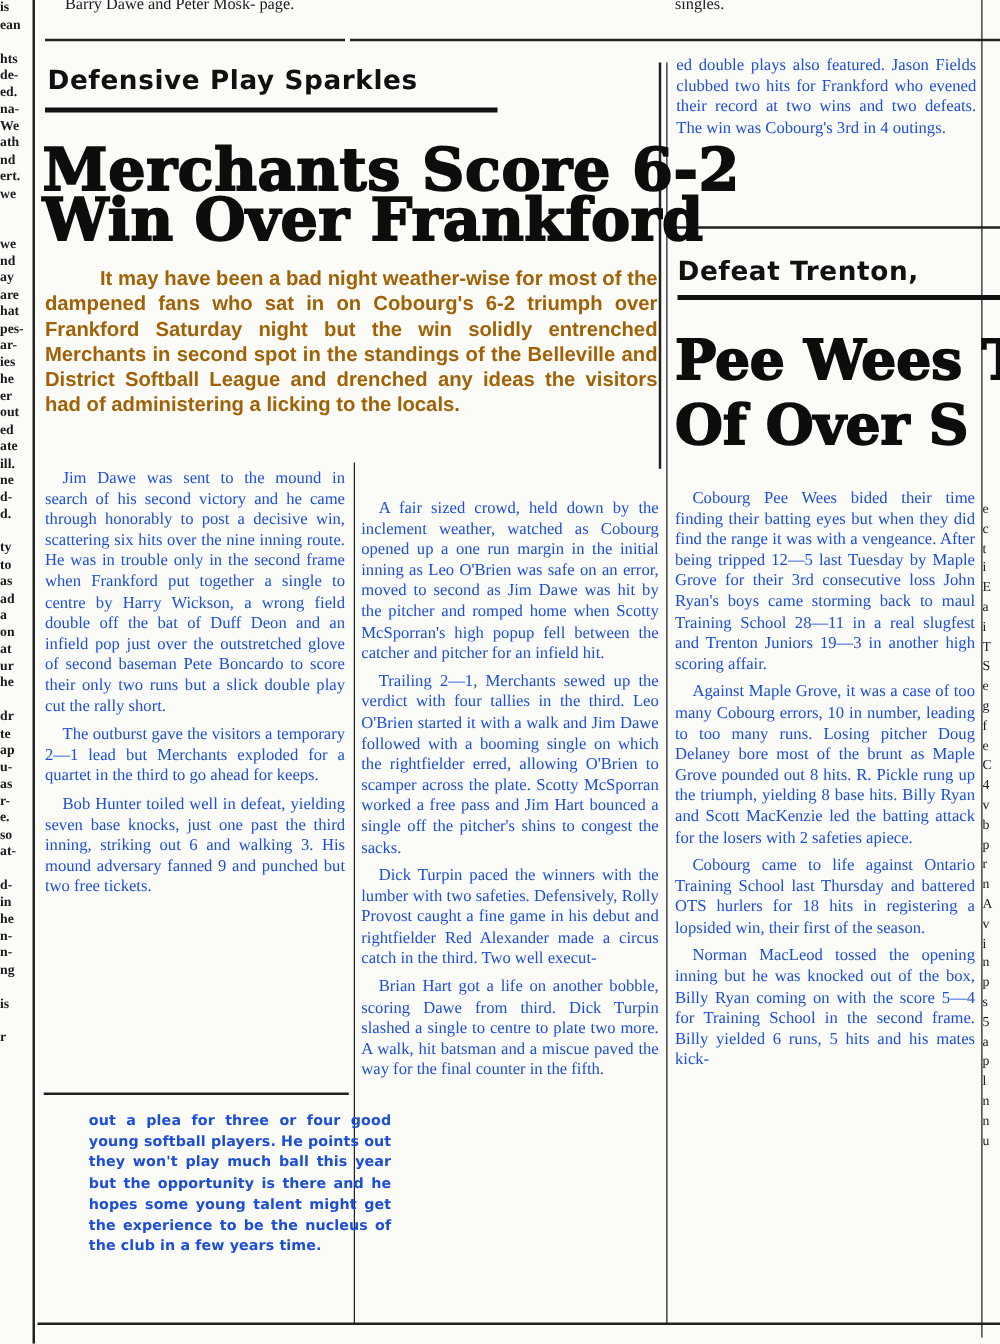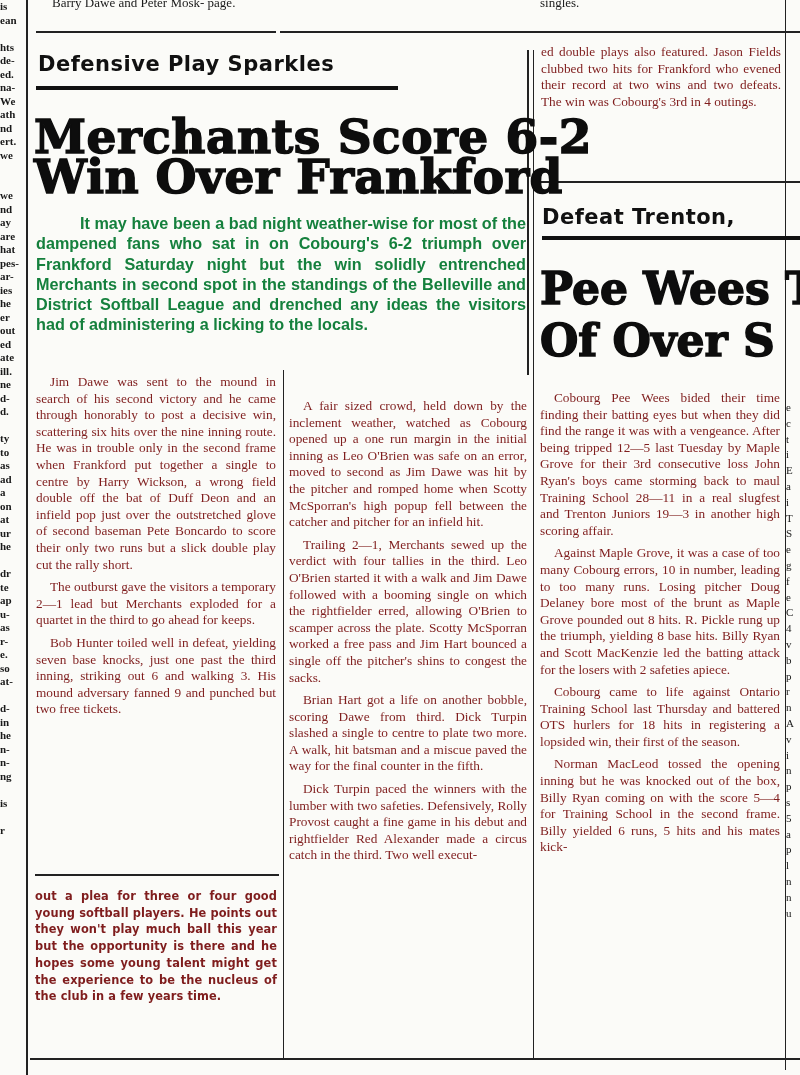--- a/index.html
+++ b/index.html
@@ -13,27 +13,27 @@
   .edge-col div { height: 13.5px; }
   .right-edge { position: absolute; left: 786px; top: 400px; width: 14px; font-family: "Liberation Serif", serif; font-size: 11px; line-height: 15.8px; overflow: hidden; }
 
   .top-line { position: absolute; top: 0; font-family: "Liberation Serif", serif; font-size: 13px; line-height: 14px; top: -4px; }
 
   .kicker { position: absolute; font-family: "DejaVu Sans", sans-serif; font-weight: bold; font-size: 21px; letter-spacing: 0.5px; color: #111; }
   .kicker-rule { position: absolute; height: 4px; background: #111; }
 
   .headline { position: absolute; font-family: "DejaVu Serif", serif; font-weight: 900; font-size: 47px; line-height: 54px; color: #0d0d0d; letter-spacing: -0.5px; white-space: nowrap; -webkit-text-stroke: 1.5px #0d0d0d; }
 
-  .lead { position: absolute; left: 36px; top: 213px; width: 490px; font-family: "Liberation Sans", sans-serif; font-weight: bold; font-size: 16.2px; line-height: 20.3px; text-align: justify; color: #15803d; }
+  .lead { position: absolute; left: 36px; top: 213px; width: 490px; font-family: "Liberation Sans", sans-serif; font-weight: bold; font-size: 16.2px; line-height: 20.3px; text-align: justify; color: #a16207; }
   .lead .indent { display: inline-block; width: 44px; }
 
-  .col { position: absolute; font-family: "Liberation Serif", serif; font-size: 13.3px; line-height: 16.6px; text-align: justify; color: #7f1d1d; hyphens: none; }
+  .col { position: absolute; font-family: "Liberation Serif", serif; font-size: 13.3px; line-height: 16.6px; text-align: justify; color: #1d4ed8; hyphens: none; }
   .col p { text-indent: 14px; }
   .col p + p { margin-top: 6px; }
-  .col.bold { font-family: "DejaVu Sans", sans-serif; font-weight: bold; font-size: 11.4px; line-height: 16.7px; letter-spacing: 0.1px; }
+  .col.bold { font-family: "DejaVu Sans", sans-serif; font-weight: bold; font-size: 11.4px; line-height: 16.7px; letter-spacing: 0.1px; margin-left: 36px; }
   .col.bold p { text-indent: 0; }
 
   .pw-headline { position: absolute; font-family: "DejaVu Serif", serif; font-weight: 900; font-size: 44px; line-height: 52px; color: #0d0d0d; white-space: nowrap; -webkit-text-stroke: 1.5px #0d0d0d; overflow: hidden; }
 </style>
 </head>
 <body>
 
 <div class="top-line" style="left:52px;">Barry Dawe and Peter Mosk- page.</div>
 <div class="top-line" style="left:540px;">singles.</div>
 
@@ -163,22 +163,22 @@
 
 <div class="col" style="left:36px; top:374px; width:240px;">
   <p>Jim Dawe was sent to the mound in search of his second victory and he came through honorably to post a decisive win, scattering six hits over the nine inning route. He was in trouble only in the second frame when Frankford put together a single to centre by Harry Wickson, a wrong field double off the bat of Duff Deon and an infield pop just over the outstretched glove of second baseman Pete Boncardo to score their only two runs but a slick double play cut the rally short.</p>
   <p>The outburst gave the visitors a temporary 2—1 lead but Merchants exploded for a quartet in the third to go ahead for keeps.</p>
   <p>Bob Hunter toiled well in defeat, yielding seven base knocks, just one past the third inning, striking out 6 and walking 3. His mound adversary fanned 9 and punched but two free tickets.</p>
 </div>
 
 <div class="col" style="left:289px; top:374px; width:238px;margin-top:24px;">
   <p>A fair sized crowd, held down by the inclement weather, watched as Cobourg opened up a one run margin in the initial inning as Leo O'Brien was safe on an error, moved to second as Jim Dawe was hit by the pitcher and romped home when Scotty McSporran's high popup fell between the catcher and pitcher for an infield hit.</p>
   <p>Trailing 2—1, Merchants sewed up the verdict with four tallies in the third. Leo O'Brien started it with a walk and Jim Dawe followed with a booming single on which the rightfielder erred, allowing O'Brien to scamper across the plate. Scotty McSporran worked a free pass and Jim Hart bounced a single off the pitcher's shins to congest the sacks.</p>
+  <p>Dick Turpin paced the winners with the lumber with two safeties. Defensively, Rolly Provost caught a fine game in his debut and rightfielder Red Alexander made a circus catch in the third. Two well execut-</p>
   <p>Brian Hart got a life on another bobble, scoring Dawe from third. Dick Turpin slashed a single to centre to plate two more. A walk, hit batsman and a miscue paved the way for the final counter in the fifth.</p>
-  <p>Dick Turpin paced the winners with the lumber with two safeties. Defensively, Rolly Provost caught a fine game in his debut and rightfielder Red Alexander made a circus catch in the third. Two well execut-</p>
 </div>
 
 <div class="col" style="left:541px; top:44px; width:240px;">
   <p style="text-indent:0">ed double plays also featured. Jason Fields clubbed two hits for Frankford who evened their record at two wins and two defeats. The win was Cobourg's 3rd in 4 outings.</p>
 </div>
 
 <div class="col bold" style="left:35px; top:888px; width:242px;">
   <p>out a plea for three or four good young softball players. He points out they won't play much ball this year but the opportunity is there and he hopes some young talent might get the experience to be the nucleus of the club in a few years time.</p>
 </div>
 

